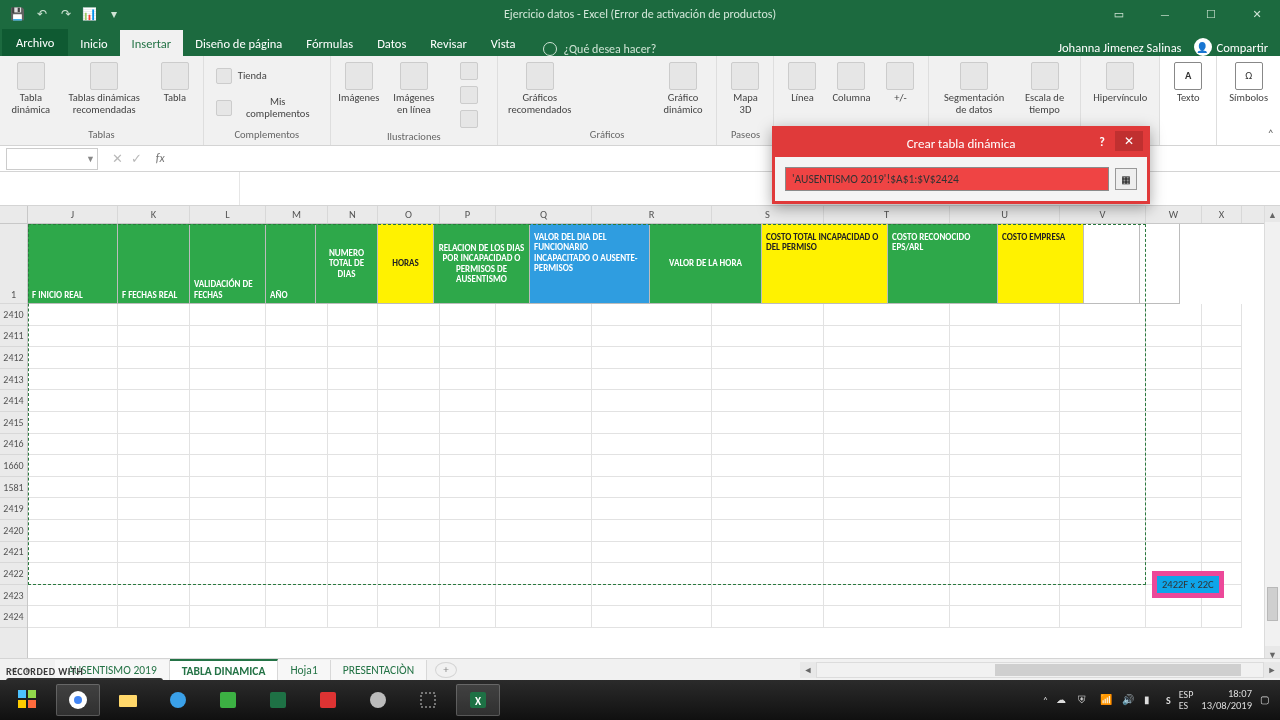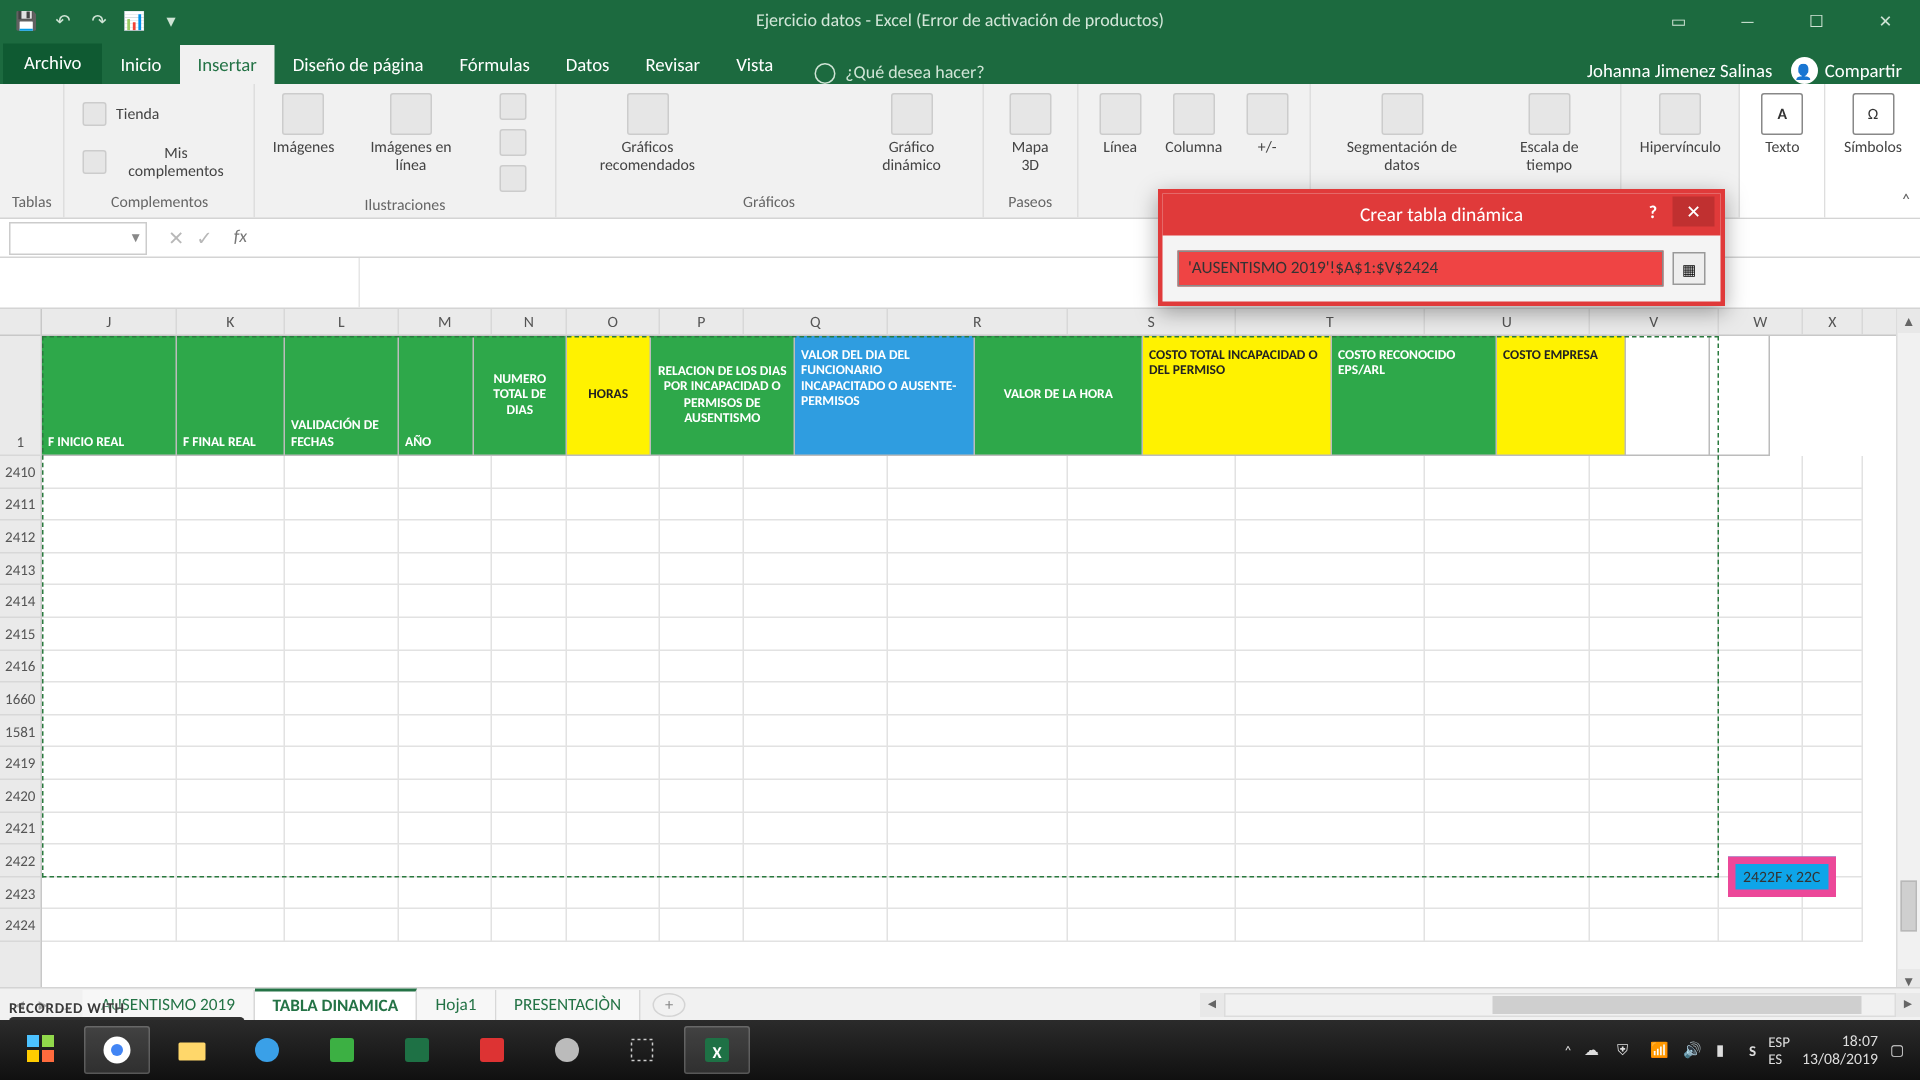--- a/index.html
+++ b/index.html
@@ -154,20 +154,34 @@
     <span>Johanna Jimenez Salinas</span>
     <span class="share">
         <span class="avatar">👤</span>
         <span>Compartir</span>
       </span>
   </div>
 </div>
 
 <div class="ribbon">
   <div class="rgroup">
+    <div class="row">
+      <div class="rbtn">
+          <div class="ricon"></div>
+          <span>Tabla dinámica</span>
+        </div>
+      <div class="rbtn">
+          <div class="ricon"></div>
+          <span>Tablas dinámicas recomendadas</span>
+        </div>
+      <div class="rbtn">
+          <div class="ricon"></div>
+          <span>Tabla</span>
+        </div>
+    </div>
     <div class="glabel">Tablas</div>
   </div>
   <div class="rgroup">
     <div class="row" style="flex-direction:column;align-items:flex-start;gap:8px;padding-top:6px">
       <div class="rbtn" style="flex-direction:row;gap:6px;min-width:110px;justify-content:flex-start">
           <div class="ricon" style="width:16px;height:16px"></div>
           <span>Tienda</span>
         </div>
       <div class="rbtn" style="flex-direction:row;gap:6px;min-width:110px;justify-content:flex-start">
           <div class="ricon" style="width:16px;height:16px"></div>
@@ -342,21 +356,21 @@
         <div class="ch" style="width: 120px;">R</div>
         <div class="ch" style="width: 112px;">S</div>
         <div class="ch" style="width: 126px;">T</div>
         <div class="ch" style="width: 110px;">U</div>
         <div class="ch" style="width: 86px;">V</div>
         <div class="ch" style="width: 56px;">W</div>
         <div class="ch" style="width: 40px;">X</div>
       </div>
     <div class="headers-row" id="headers-row">
         <div class="hcell green" style="width: 90px; align-items: flex-end;">F INICIO REAL</div>
-        <div class="hcell green" style="width: 72px; align-items: flex-end;">F FINAL REAL</div>
+        <div class="hcell green" style="width: 72px; align-items: flex-end;">F FECHAS REAL</div>
         <div class="hcell green" style="width: 76px; align-items: flex-end;">VALIDACIÓN DE FECHAS</div>
         <div class="hcell green" style="width: 50px; align-items: flex-end;">AÑO</div>
         <div class="hcell green" style="width: 62px; justify-content: center; text-align: center;">NUMERO TOTAL DE DIAS</div>
         <div class="hcell yellow" style="width: 56px; justify-content: center; text-align: center;">HORAS</div>
         <div class="hcell green" style="width: 96px; justify-content: center; text-align: center;">RELACION DE LOS DIAS POR INCAPACIDAD O PERMISOS DE AUSENTISMO</div>
         <div class="hcell blue" style="width: 120px; align-items: flex-start; padding-top: 8px;">VALOR DEL DIA DEL FUNCIONARIO INCAPACITADO O AUSENTE-PERMISOS</div>
         <div class="hcell green" style="width: 112px; justify-content: center; text-align: center;">VALOR DE LA HORA</div>
         <div class="hcell yellow" style="width: 126px; align-items: flex-start; padding-top: 8px;">COSTO TOTAL INCAPACIDAD O DEL PERMISO</div>
         <div class="hcell green" style="width: 110px; align-items: flex-start; padding-top: 8px;">COSTO RECONOCIDO EPS/ARL</div>
         <div class="hcell yellow" style="width: 86px; align-items: flex-start; padding-top: 8px;">COSTO EMPRESA</div>

